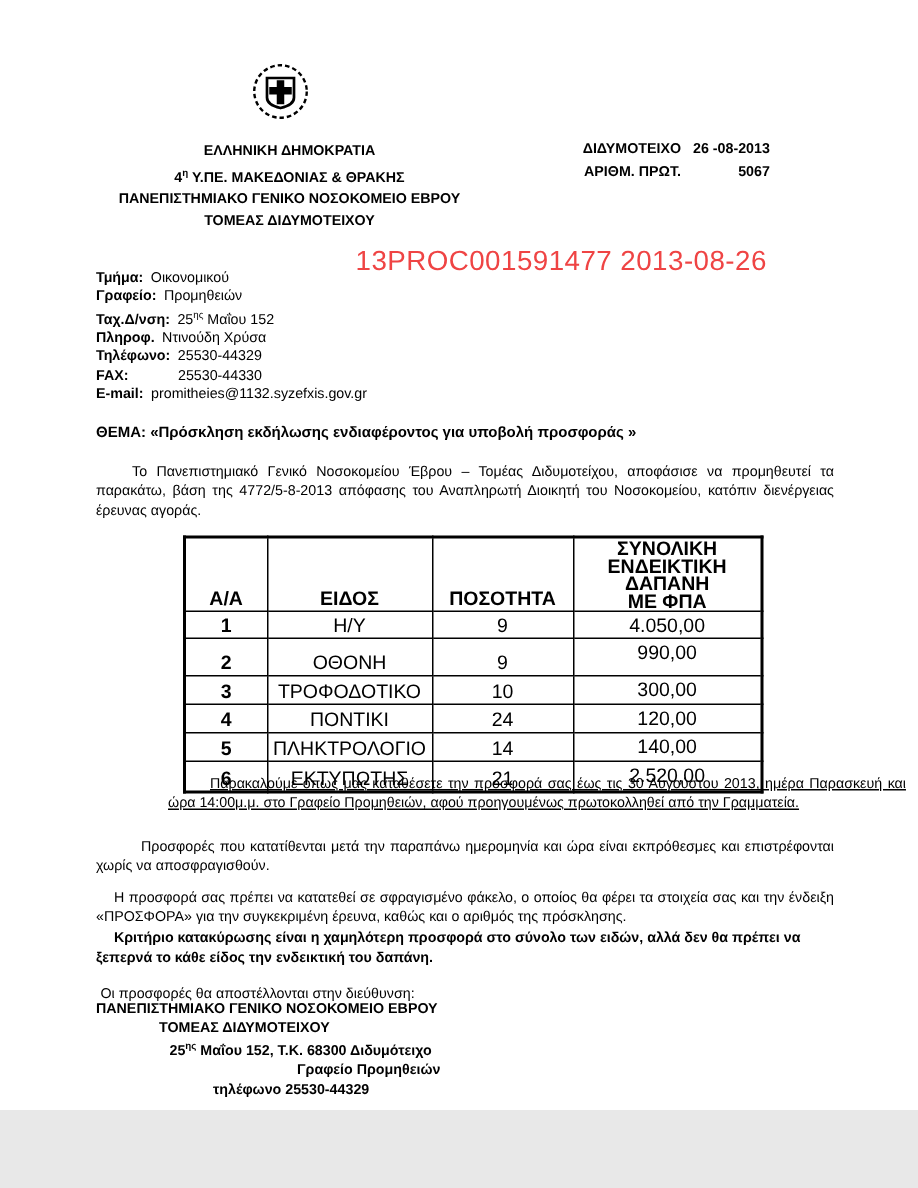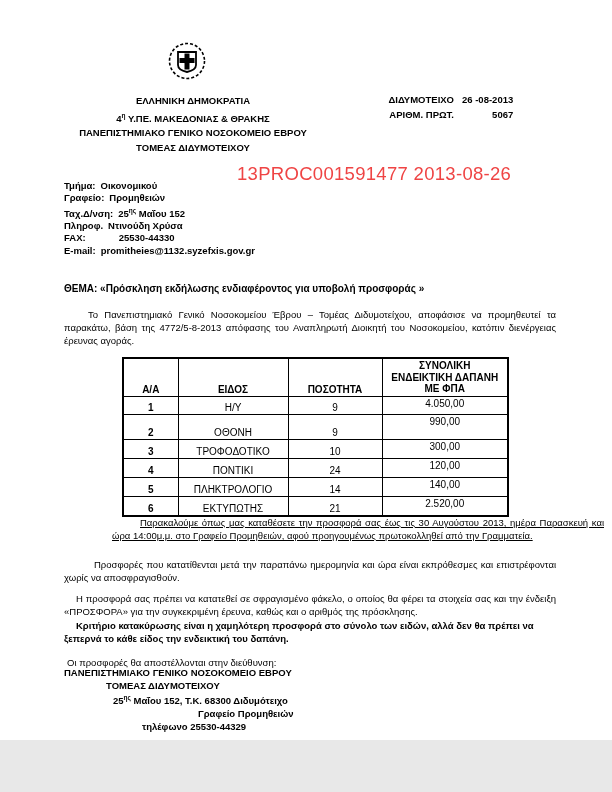--- a/index.html
+++ b/index.html
@@ -28,21 +28,21 @@
     left: 362px; top: 94px;
     display: grid; grid-template-columns: 92px auto;
     column-gap: 8px; row-gap: 2px;
     font-weight: bold; font-size: 9.5px; line-height: 12.5px; text-align: right;
   }
   sup { font-size: 6.5px; vertical-align: super; }
 
   
   .contact { left: 64px; top: 180px; font-size: 9.5px; line-height: 12.3px; }
   .contact .row .lbl { font-weight: bold; }
-  .contact .row .val { margin-left: 5px; font-weight: bold; }
+  .contact .row .val { margin-left: 5px; }
   .contact .row .val-fax { margin-left: 33px; }
 
   
   .watermark {
     left: 237px; top: 163px;
     font-size: 18.5px; color: #ef4444;
     letter-spacing: 0.3px; white-space: nowrap;
   }
 
   
@@ -55,21 +55,21 @@
   .late { top: 558px; text-indent: 30px; }
   .envelope { top: 592px; text-indent: 12px; }
   .criterion { top: 619px; font-weight: bold; text-indent: 12px; text-align: left; }
   .sendto { top: 656px; text-indent: 3px; text-align: left; }
 
   
   .items-table-wrap { left: 122px; top: 357px; }
   table.items { border-collapse: collapse; border: 2px solid #000; }
   table.items th, table.items td {
     border: 1.5px solid #000;
-    font-size: 10px;
+    font-size: 13px;
     text-align: center;
     padding: 1px 3px;
   }
   table.items th { font-weight: bold; vertical-align: bottom; }
   col.c-aa  { width: 55px; }
   col.c-item{ width: 110px; }
   col.c-qty { width: 94px; }
   col.c-cost{ width: 126px; }
   tr.hdr { height: 36px; }
   tr.row-1 { height: 18px; }
@@ -118,20 +118,21 @@
     <div>5067</div>
   </div>
 
   <div class="abs watermark">13PROC001591477 2013-08-26</div>
 
   <div class="abs contact">
     <div class="row"><span class="lbl">Τμήμα:</span><span class="val">Οικονομικού</span></div>
     <div class="row"><span class="lbl">Γραφείο:</span><span class="val">Προμηθειών</span></div>
     <div class="row"><span class="lbl">Ταχ.Δ/νση:</span><span class="val"><span>25</span><sup>ης</sup><span> Μαΐου 152</span></span></div>
     <div class="row"><span class="lbl">Πληροφ.</span><span class="val">Ντινούδη Χρύσα</span></div>
+    <div class="row"><span class="lbl">Τηλέφωνο:</span><span class="val">25530-44329</span></div>
     <div class="row"><span class="lbl">FAX:</span><span class="val val-fax">25530-44330</span></div>
     <div class="row"><span class="lbl">E-mail:</span><span class="val">promitheies@1132.syzefxis.gov.gr</span></div>
   </div>
 
   <div class="abs subject">ΘΕΜΑ: «Πρόσκληση εκδήλωσης ενδιαφέροντος για υποβολή  προσφοράς »</div>
 
   <div class="abs para intro">Το Πανεπιστημιακό Γενικό Νοσοκομείου Έβρου – Τομέας Διδυμοτείχου, αποφάσισε να προμηθευτεί τα παρακάτω, βάση της 4772/5-8-2013 απόφασης του Αναπληρωτή Διοικητή του Νοσοκομείου, κατόπιν διενέργειας έρευνας αγοράς.</div>
 
   <div class="abs items-table-wrap">
     <table class="items">

